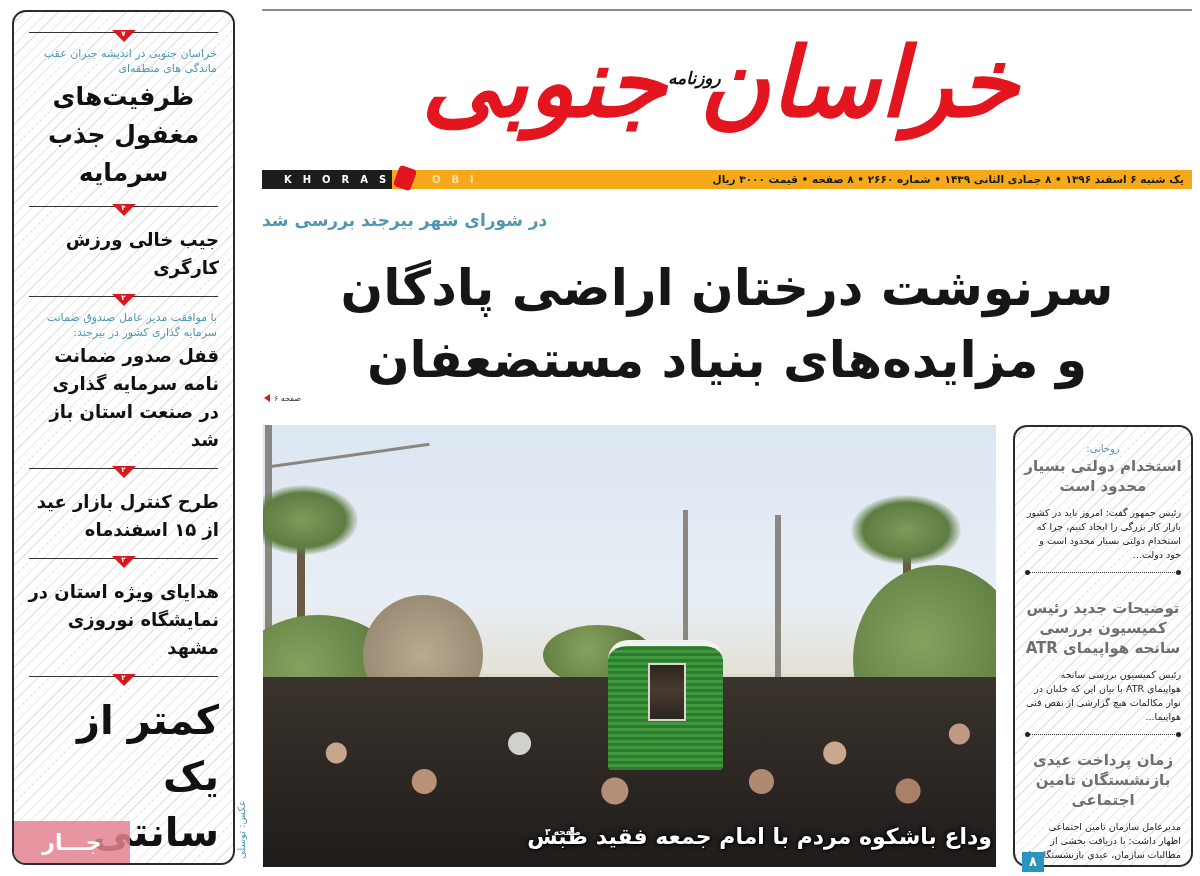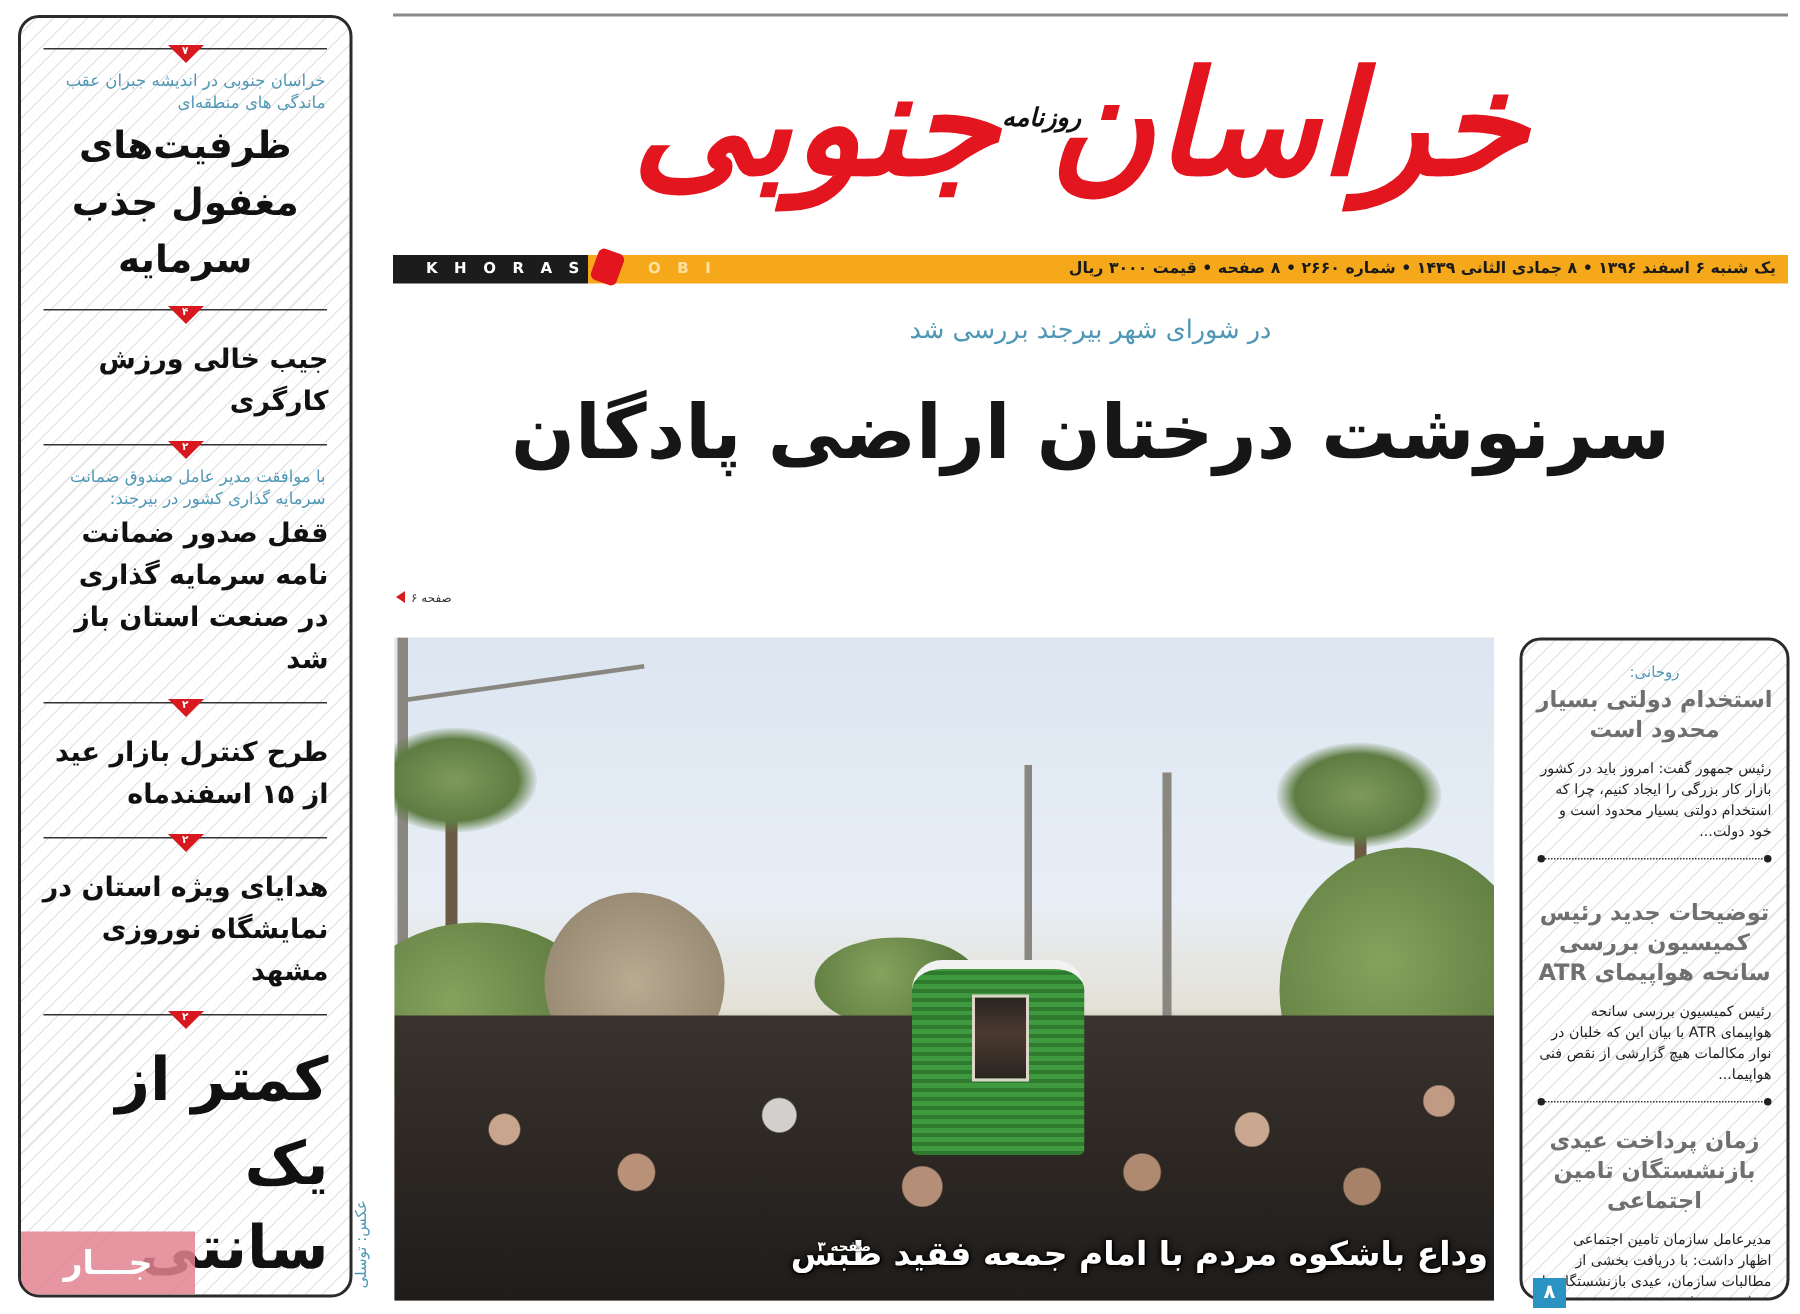--- a/index.html
+++ b/index.html
@@ -75,22 +75,22 @@
   #infobar .brand-orange .suffix {
     position: absolute; left: 40px; top: 0; direction: ltr; color: #ffe1a3; letter-spacing: 11px; font-size: 10px;
   }
   #pin {
     position: absolute; left: 396px; top: 167px; width: 18px; height: 22px;
     background: #e3151f; border-radius: 4px; transform: rotate(20deg);
   }
 
   
   #lead-kicker {
-    position: absolute; left: 262px; top: 210px; width: 930px; text-align: center; direction: rtl;
-    color: #4f97b5; font-size: 17px; font-weight: normal;
+    position: absolute; left: 262px; top: 210px; width: 930px; text-align: left; direction: rtl;
+    color: #4f97b5; font-size: 17px; font-weight: bold;
   }
   #lead-head {
     position: absolute; left: 262px; top: 252px; width: 930px; text-align: center; direction: rtl;
     font-weight: bold; font-size: 50px; line-height: 72px; color: #161616; letter-spacing: -1px;
   }
   #lead-page {
     position: absolute; left: 264px; top: 394px; direction: rtl; font-size: 8px; color: #333;
     display: flex; align-items: flex-start; gap: 4px;
   }
   #lead-page .tri { width: 0; height: 0; border-top: 4px solid transparent; border-bottom: 4px solid transparent; border-right: 6px solid #d7191f; }
@@ -242,20 +242,21 @@
   <div class="brand-orange">
     <span>یک شنبه ۶ اسفند ۱۳۹۶ • ۸ جمادی الثانی ۱۴۳۹ • شماره ۲۶۶۰ • ۸ صفحه • قیمت ۳۰۰۰ ریال</span>
     <span class="suffix">OBI</span>
   </div>
 </div>
 <div id="pin"></div>
 
 <div id="lead-kicker">در شورای شهر بیرجند بررسی شد</div>
 <div id="lead-head">
   <div>سرنوشت درختان اراضی پادگان</div>
+  <div>و مزایده‌های بنیاد مستضعفان</div>
 </div>
 <div id="lead-page">
   <span>صفحه ۶</span>
   <span class="tri"></span>
 </div>
 
 <div id="photo">
   <div class="pole" style="left:2px;top:0;height:330px;"></div>
   <div class="lamp-arm" style="left:8px;top:40px;width:160px;transform:rotate(-8deg);transform-origin:left;"></div>
   <div class="palm-trunk" style="left:34px;top:100px;height:150px;"></div>

